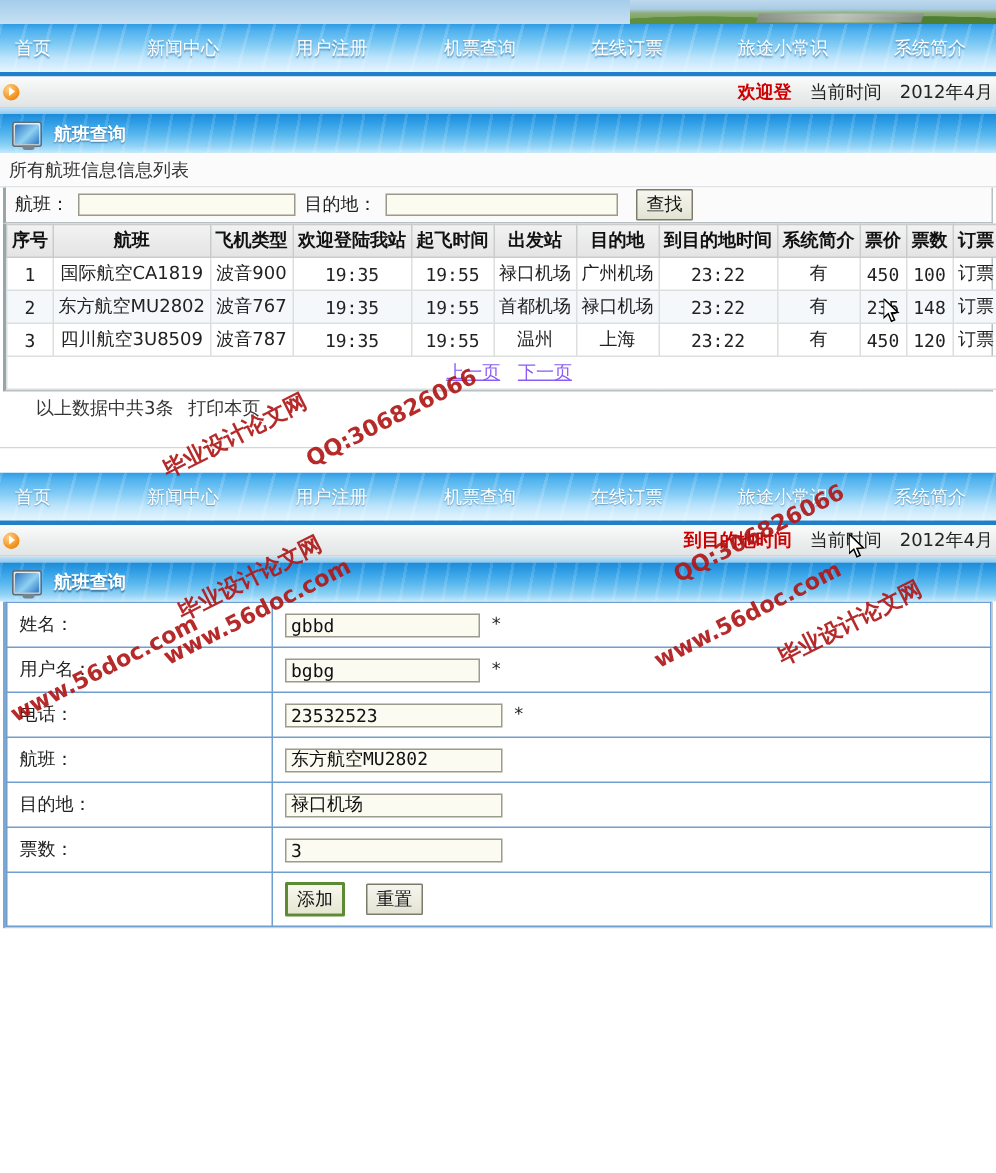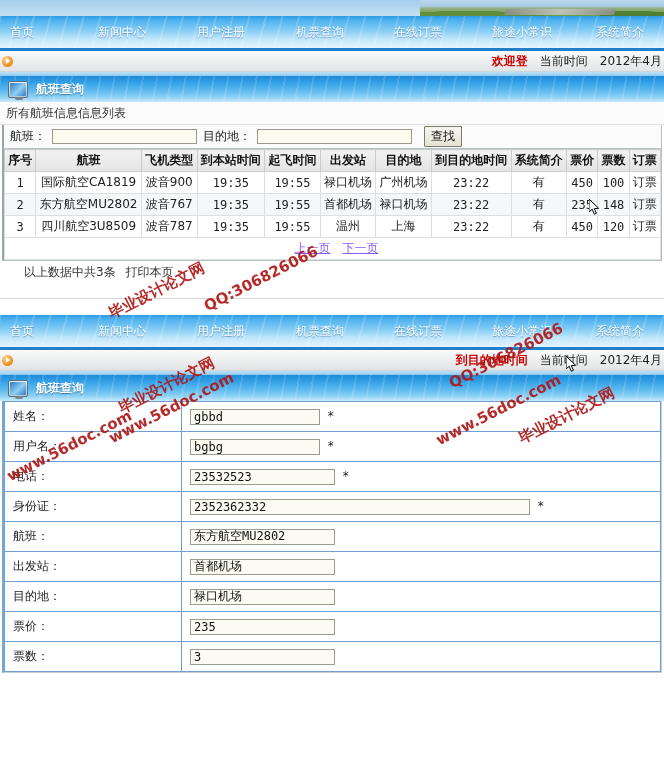--- a/index.html
+++ b/index.html
@@ -260,21 +260,21 @@
       <button class="btn" style="margin-left:6px;">查找</button>
     </div>
 
     <div class="tblwrap">
       <table class="flights">
         <thead>
           <tr>
             <th>序号</th>
             <th>航班</th>
             <th>飞机类型</th>
-            <th>到本站时间</th>
+            <th>欢迎登陆我站</th>
             <th>起飞时间</th>
             <th>出发站</th>
             <th>目的地</th>
             <th>到目的地时间</th>
             <th>系统简介</th>
             <th>票价</th>
             <th>票数</th>
             <th>订票</th>
           </tr>
         </thead>
@@ -394,54 +394,42 @@
             </td>
           </tr>
           <tr>
             <td class="lbl">电话：</td>
             <td class="fld">
               <input class="inp w-mid" type="text" value="23532523" style="">
               <span class="req">*</span>
             </td>
           </tr>
           <tr>
-            <td class="lbl">身份证：</td>
-            <td class="fld">
-              <input class="inp w-long" type="text" value="2352362332" style="">
-              <span class="req">*</span>
-            </td>
-          </tr>
-          <tr>
             <td class="lbl">航班：</td>
             <td class="fld">
               <input class="inp w-mid" type="text" value="东方航空MU2802" style="">
             </td>
           </tr>
           <tr>
-            <td class="lbl">出发站：</td>
-            <td class="fld">
-              <input class="inp w-mid" type="text" value="首都机场" style="">
-            </td>
-          </tr>
-          <tr>
             <td class="lbl">目的地：</td>
             <td class="fld">
               <input class="inp w-mid" type="text" value="禄口机场" style="">
             </td>
           </tr>
           <tr>
-            <td class="lbl">票价：</td>
-            <td class="fld">
-              <input class="inp w-mid" type="text" value="235" style="">
-            </td>
-          </tr>
-          <tr>
             <td class="lbl">票数：</td>
             <td class="fld">
               <input class="inp w-mid" type="text" value="3" style="">
+            </td>
+          </tr>
+          <tr>
+            <td class="lbl">&nbsp;</td>
+            <td class="fld btnrow">
+              <button class="btn primary">添加</button>
+              <button class="btn">重置</button>
             </td>
           </tr>
         </tbody>
       </table>
     </div>
 
     <div class="cursor" style="left:566px;top:41px;">
       <svg width="12" height="18" viewBox="0 0 12 18">
           <path d="M0 0 L0 13 L3.2 10.2 L5.3 15.2 L7.4 14.3 L5.3 9.6 L9.6 9.3 Z" fill="#ffffff" stroke="#000" stroke-width="1"></path>
         </svg>

